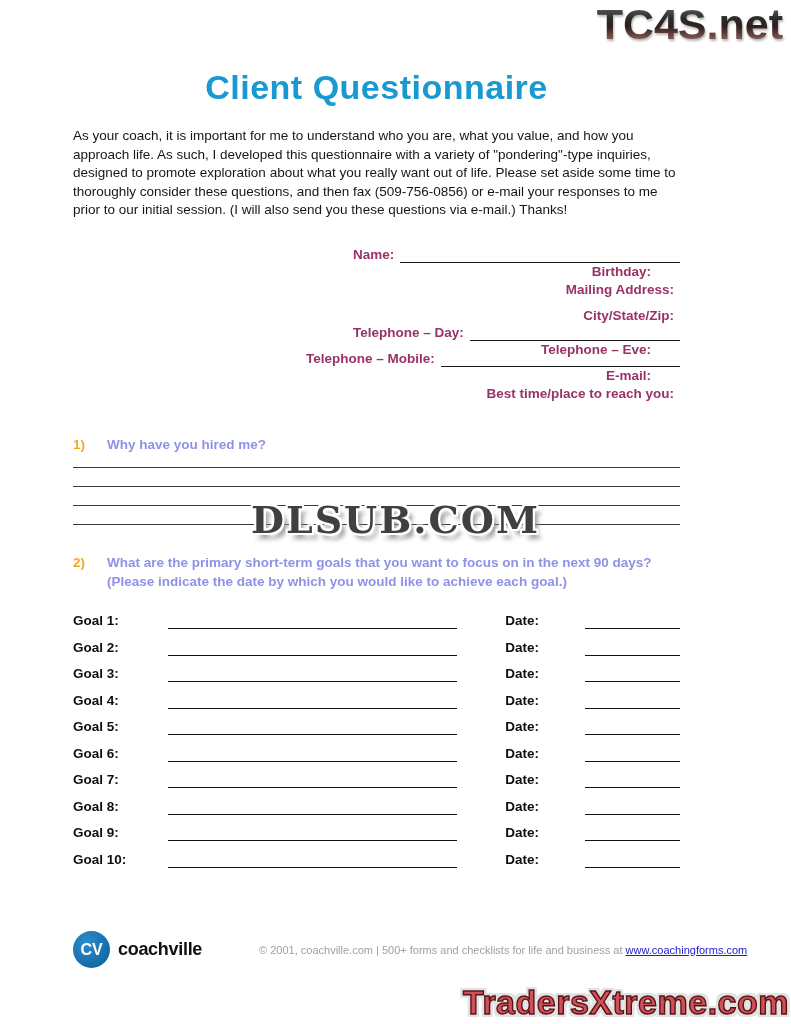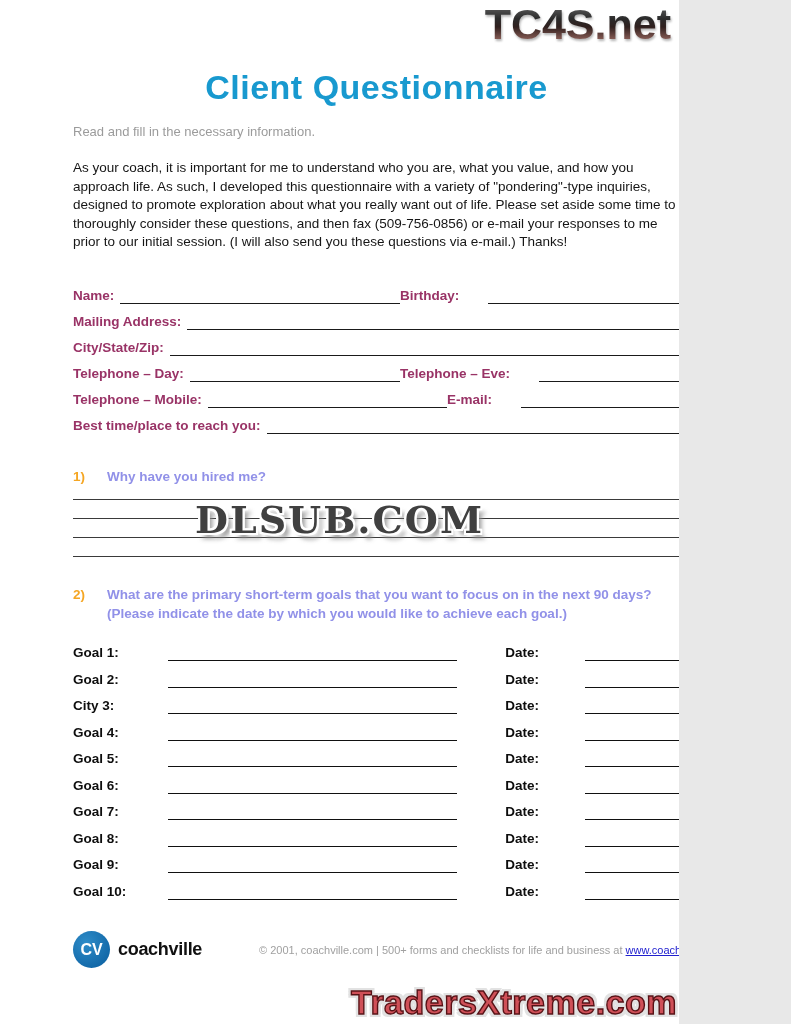--- a/index.html
+++ b/index.html
@@ -1,18 +1,18 @@
 <!DOCTYPE html>
 <html><head>
 <meta charset="utf-8">
 <style>
   * { margin:0; padding:0; box-sizing:border-box; }
   body { background:#e8e8e8; font-family:"Liberation Sans", sans-serif; }
   .page {
-    position:relative; width:679px; height:1024px; background:#ffffff;
+    position:relative; width:791px; height:1024px; background:#ffffff;
     overflow:hidden; color:#111; font-family:"Liberation Sans", sans-serif;
   }
   .content { position:absolute; left:73px; top:0; width:607px; }
 
   
   .wm-top {
     position:absolute; top:0px; right:8px;
     font-size:43px; font-weight:bold; letter-spacing:0px;
     background:linear-gradient(180deg,#777 0%,#2b2b2b 38%,#30201e 55%,#8c5f58 82%,#b08a84 100%);
     -webkit-background-clip:text; background-clip:text;
@@ -22,21 +22,21 @@
 
   .title {
     margin-top:68px; text-align:center;
     font-size:34px; font-weight:bold; color:#1899cf; letter-spacing:.5px;
   }
   .instruction { margin-top:17px; font-size:13px; color:#9b9b9b; }
   .intro { margin-top:20px; font-size:13.5px; line-height:18.6px; color:#161616; }
 
   
   .contact { margin-top:26px; }
-  .crow { display:flex; height:26px; align-items:flex-end; }
+  .crow { display:flex; height:26px; align-items:flex-end;flex-direction:column; }
   .col { display:flex; align-items:flex-end; height:100%; }
   .col-a { width:327px; }
   .col-a.wide { width:374px; }
   .col-b { flex:1;gap:23px; }
   .col-solo { flex:1; }
   .flabel {
     color:#993366; font-weight:bold; font-size:13.5px;
     padding-right:6px; white-space:nowrap; line-height:17px;
   }
   .wline { flex:1; border-bottom:1.4px solid #1a1a1a; height:100%; }
@@ -95,21 +95,20 @@
 <body>
 
 <div class="page">
 
   <div class="wm-top">TC4S.net</div>
 
   <div class="content">
 
     <div class="title">Client Questionnaire</div>
 
-    <div class="instruction">Read and fill in the necessary information.</div>
 
     <div class="intro">As your coach, it is important for me to understand who you are, what you value, and how you approach life.  As such, I developed this questionnaire with a variety of "pondering"-type inquiries, designed to promote exploration about what you really want out of life.  Please set aside some time to thoroughly consider these questions, and then fax (509-756-0856) or e-mail your responses to me prior to our initial session.  (I will also send you these questions via e-mail.)  Thanks!</div>
 
     <div class="contact">
 
       <div class="crow">
         <div class="col col-a">
           <span class="flabel">Name:</span>
           <span class="wline"></span>
         </div>
@@ -194,21 +193,21 @@
       </div>
 
       <div class="grow">
         <span class="glabel">Goal 2:</span>
         <span class="gline"></span>
         <span class="dlabel">Date:</span>
         <span class="dline"></span>
       </div>
 
       <div class="grow">
-        <span class="glabel">City 3:</span>
+        <span class="glabel">Goal 3:</span>
         <span class="gline"></span>
         <span class="dlabel">Date:</span>
         <span class="dline"></span>
       </div>
 
       <div class="grow">
         <span class="glabel">Goal 4:</span>
         <span class="gline"></span>
         <span class="dlabel">Date:</span>
         <span class="dline"></span>

